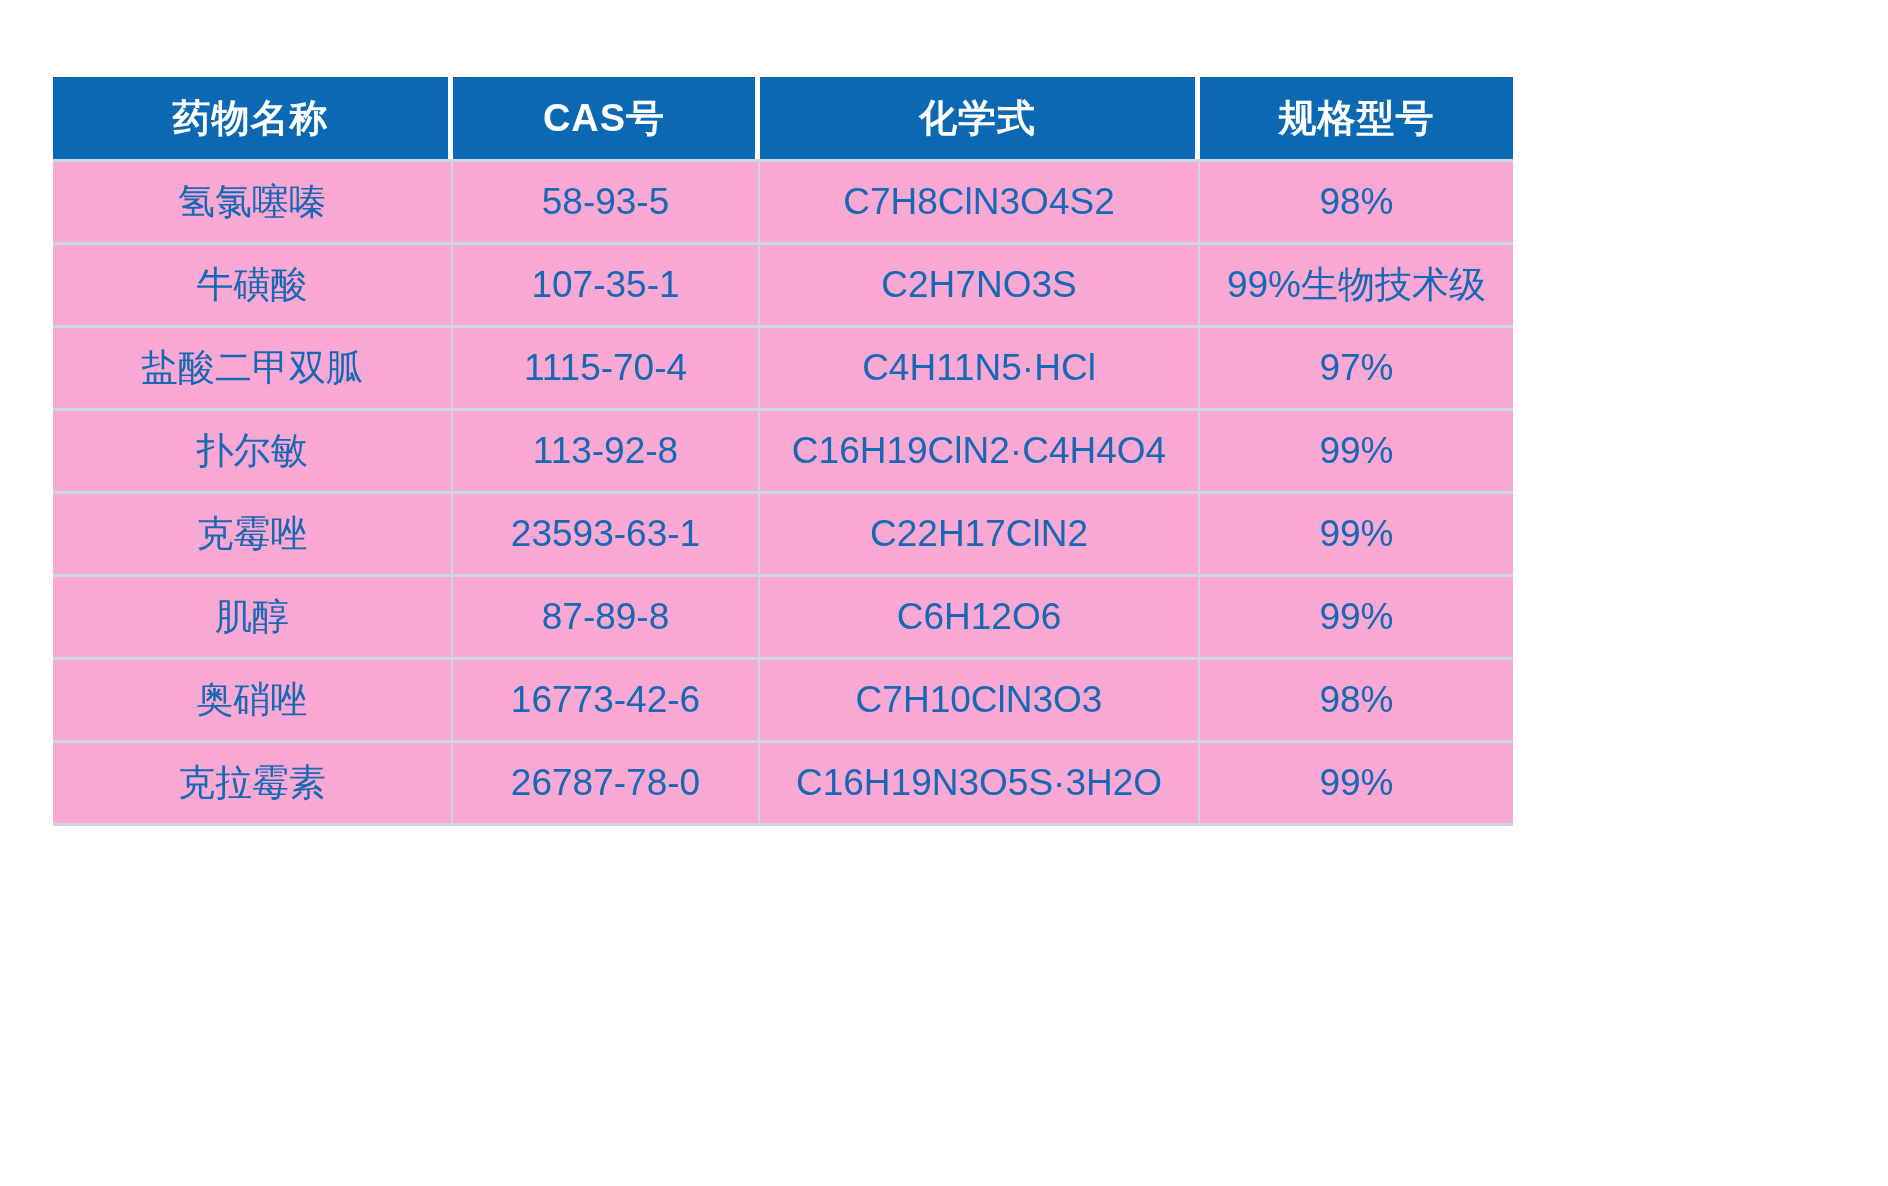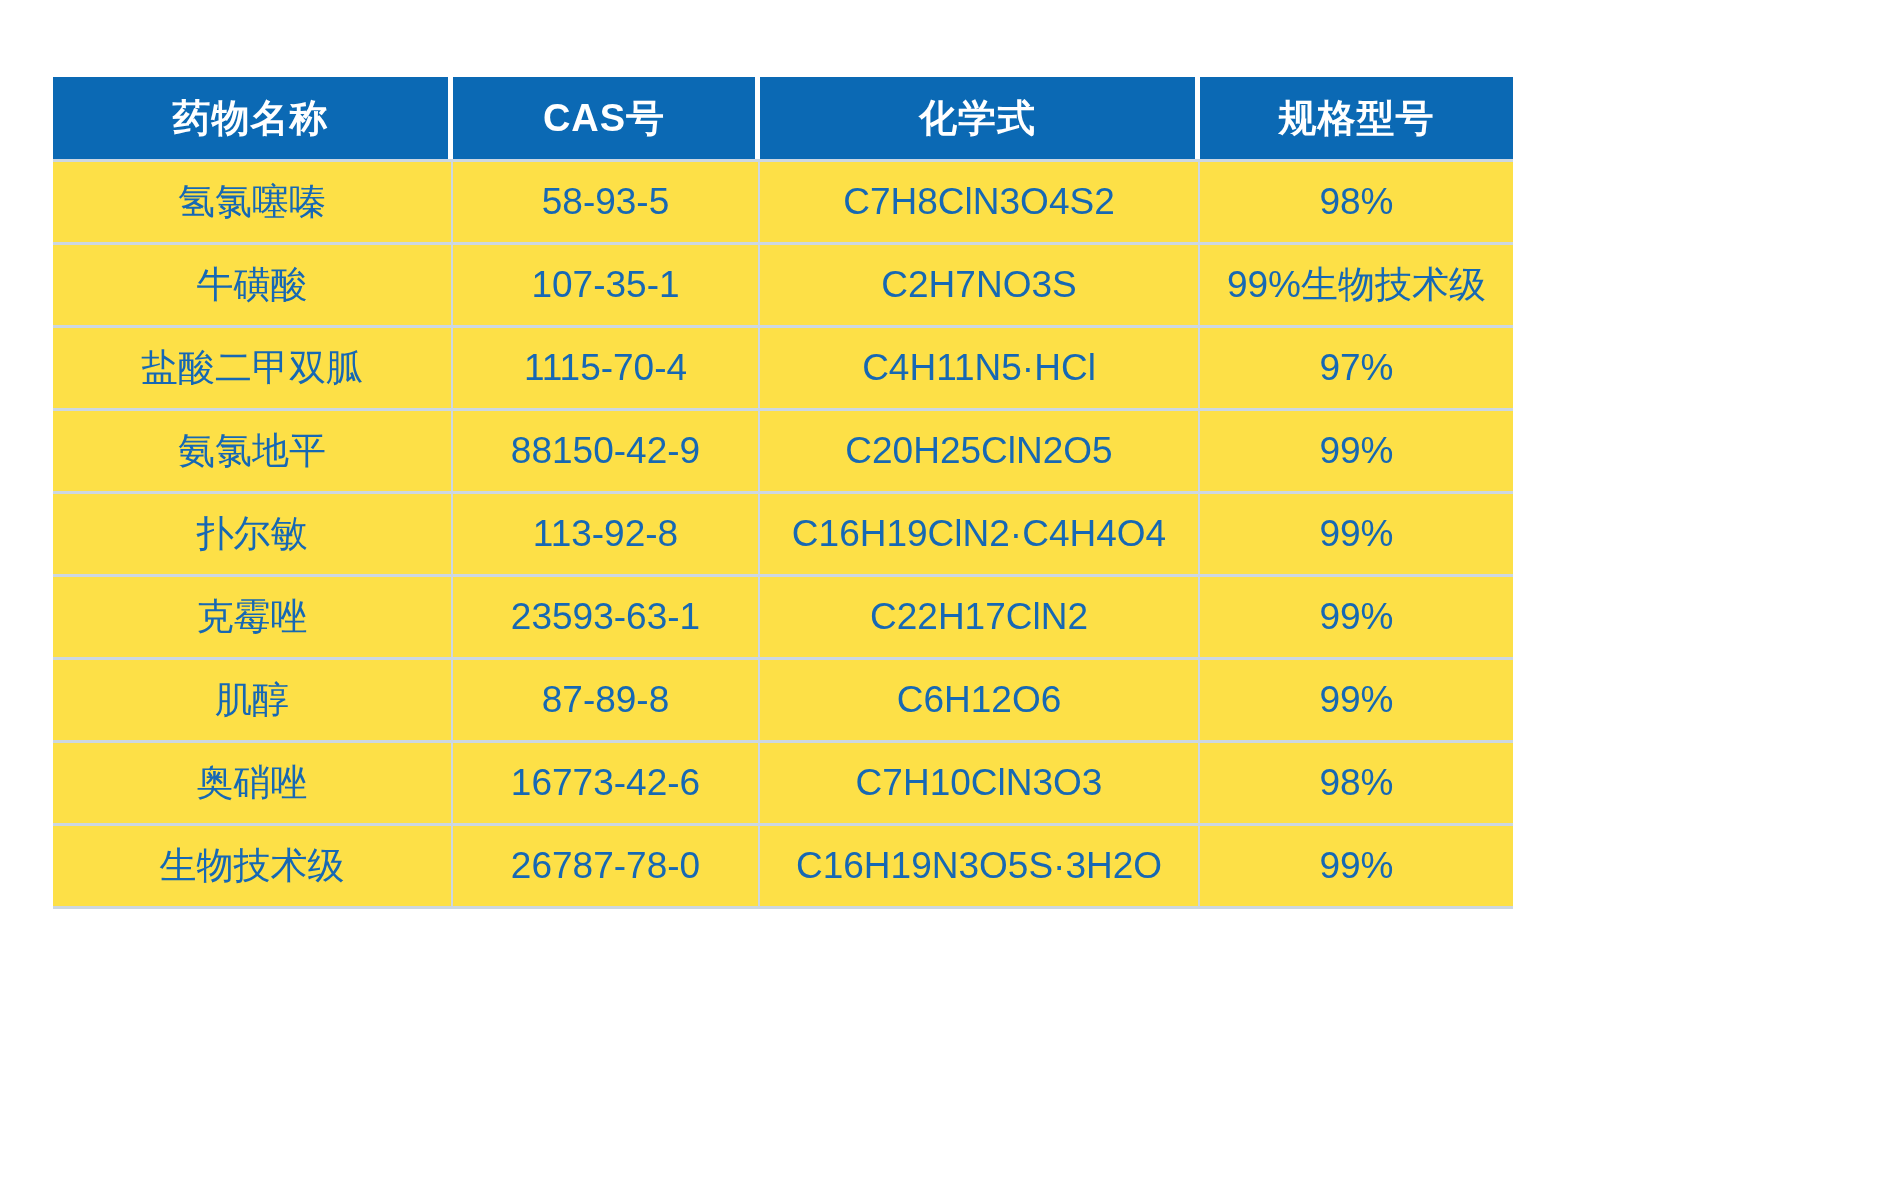--- a/index.html
+++ b/index.html
@@ -49,21 +49,21 @@
     border-right: 5px solid #ffffff;
     vertical-align: middle;
     white-space: nowrap;
   }
   thead tr th:last-child {
     border-right: none;
   }
 
   
   tbody tr td {
-    background: #fde047;
+    background: #f9a8d4;
     color: #1668b4;
     font-size: 37px;
     text-align: center;
     height: 80px;
     padding: 0 2px;
     vertical-align: middle;
     border-bottom: 3px solid #ccd7e1;
     border-right: 2px solid #ccd7e1;
     white-space: nowrap;
     overflow: visible;
@@ -119,26 +119,20 @@
           <td>C2H7NO3S</td>
           <td class="overflow-cell">99%生物技术级</td>
         </tr>
         <tr>
           <td>盐酸二甲双胍</td>
           <td>1115-70-4</td>
           <td>C4H11N5·HCl</td>
           <td>97%</td>
         </tr>
         <tr>
-          <td>氨氯地平</td>
-          <td>88150-42-9</td>
-          <td>C20H25ClN2O5</td>
-          <td>99%</td>
-        </tr>
-        <tr>
           <td>扑尔敏</td>
           <td>113-92-8</td>
           <td class="overflow-cell">C16H19ClN2·C4H4O4</td>
           <td>99%</td>
         </tr>
         <tr>
           <td>克霉唑</td>
           <td>23593-63-1</td>
           <td>C22H17ClN2</td>
           <td>99%</td>
@@ -149,21 +143,21 @@
           <td>C6H12O6</td>
           <td>99%</td>
         </tr>
         <tr>
           <td>奥硝唑</td>
           <td>16773-42-6</td>
           <td>C7H10ClN3O3</td>
           <td>98%</td>
         </tr>
         <tr>
-          <td>生物技术级</td>
+          <td>克拉霉素</td>
           <td>26787-78-0</td>
           <td class="overflow-cell">C16H19N3O5S·3H2O</td>
           <td>99%</td>
         </tr>
       </tbody>
     </table>
   </div>
 </div>
 
 </body></html>

